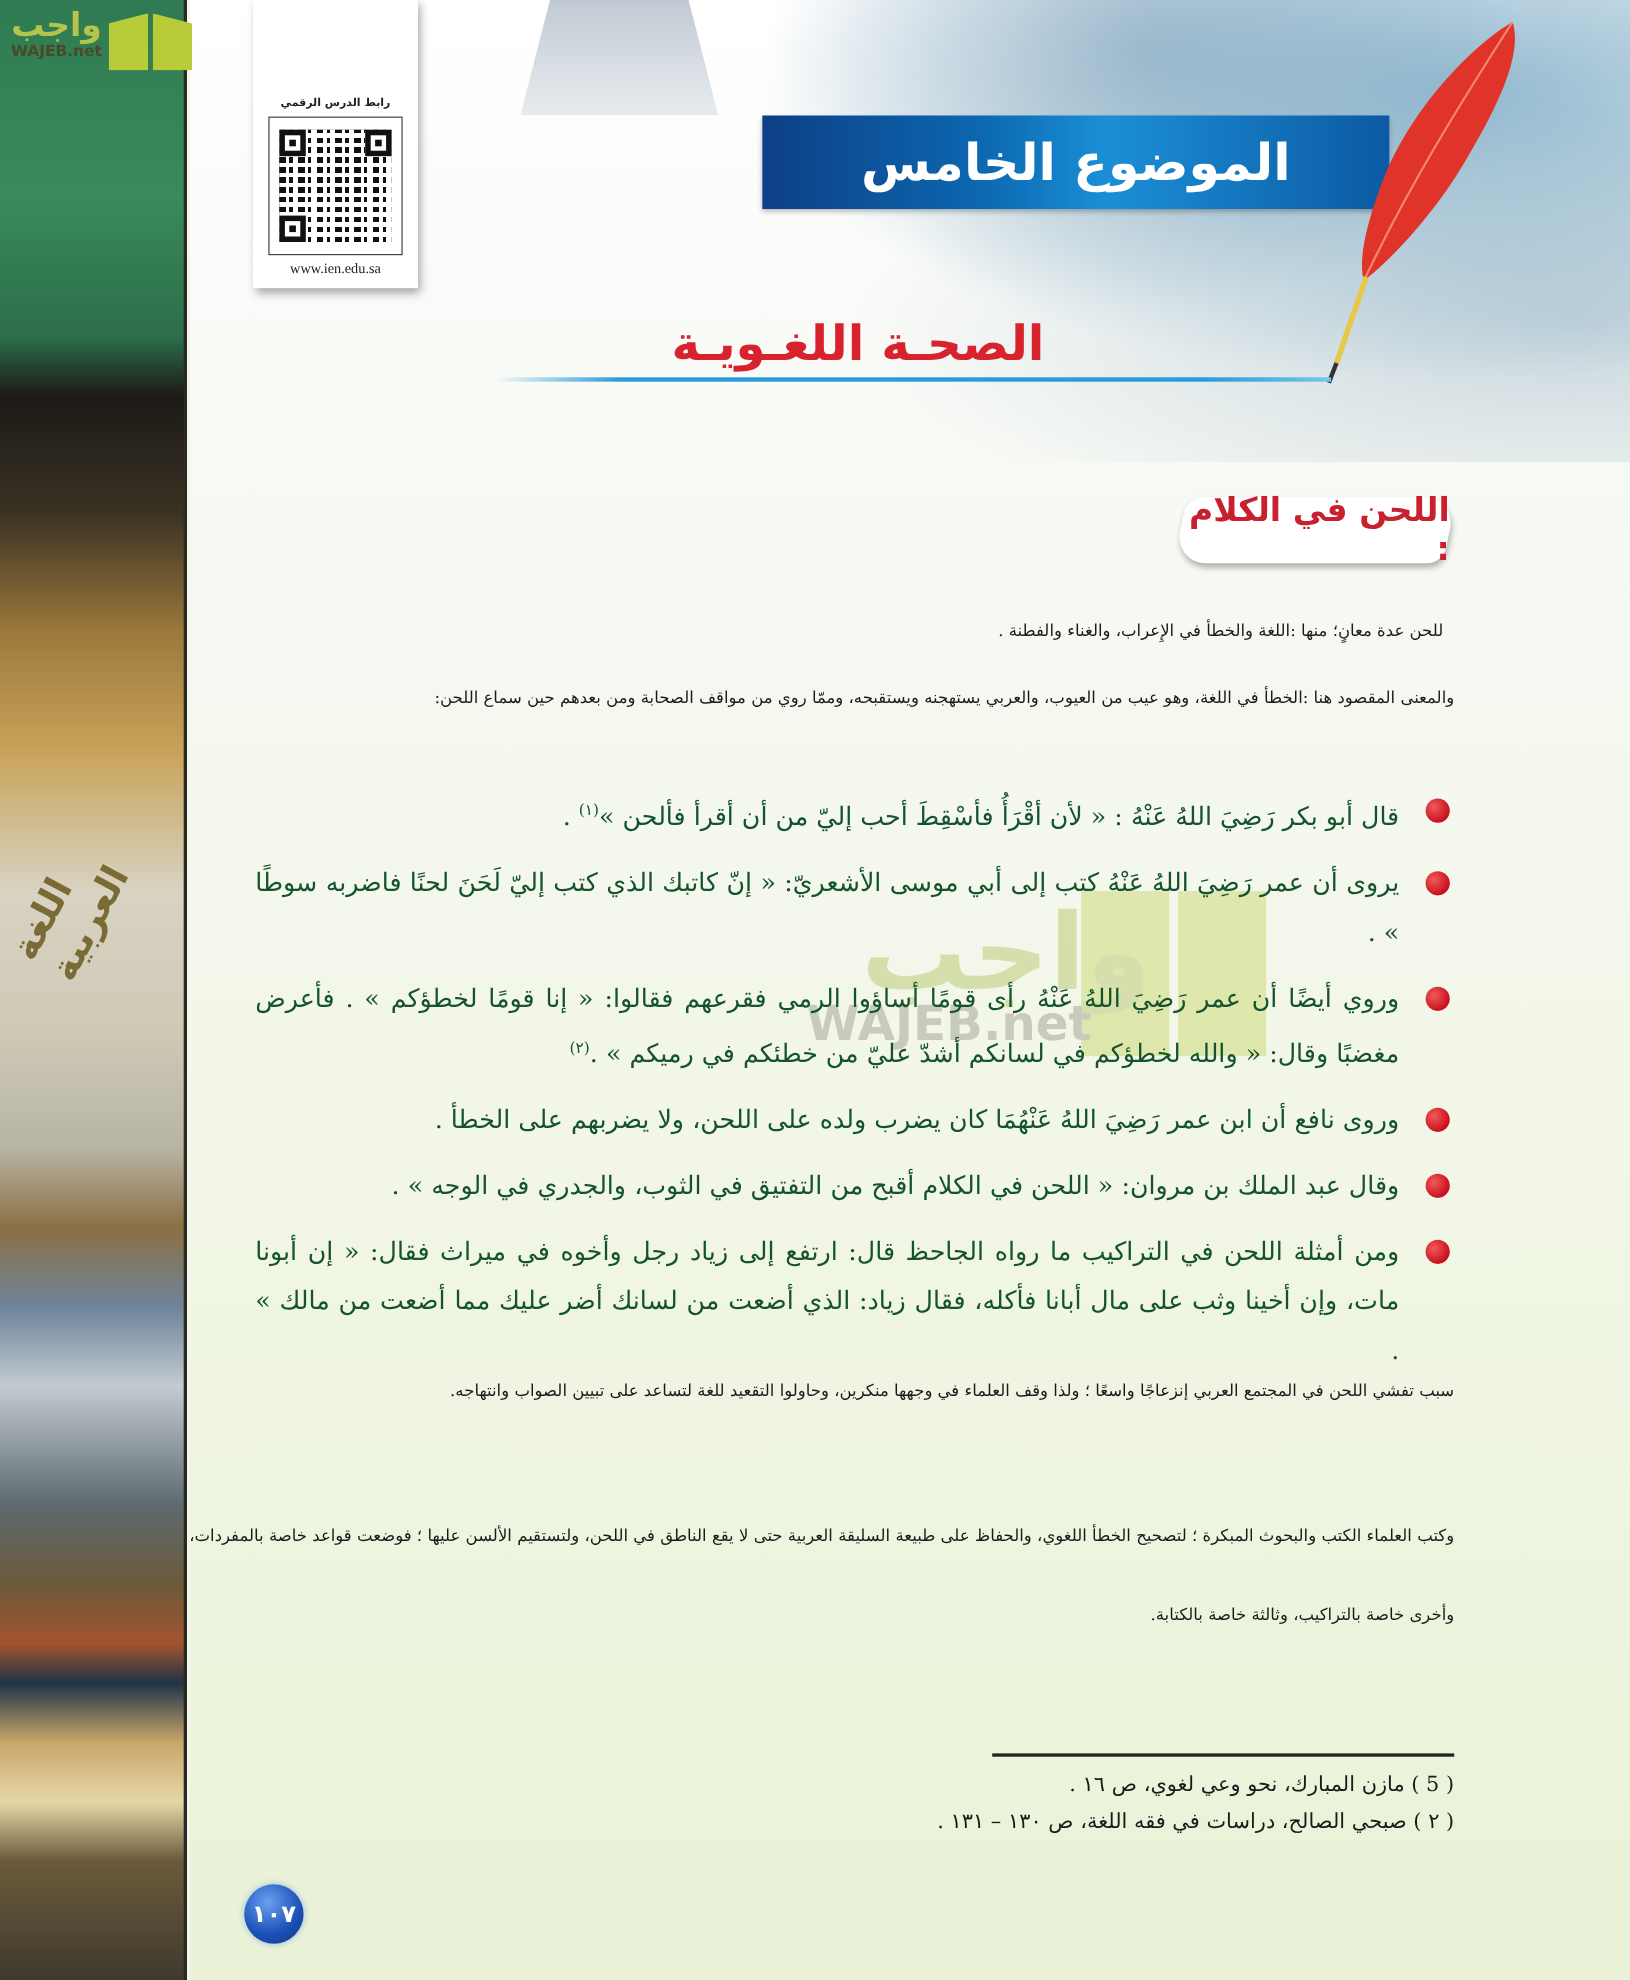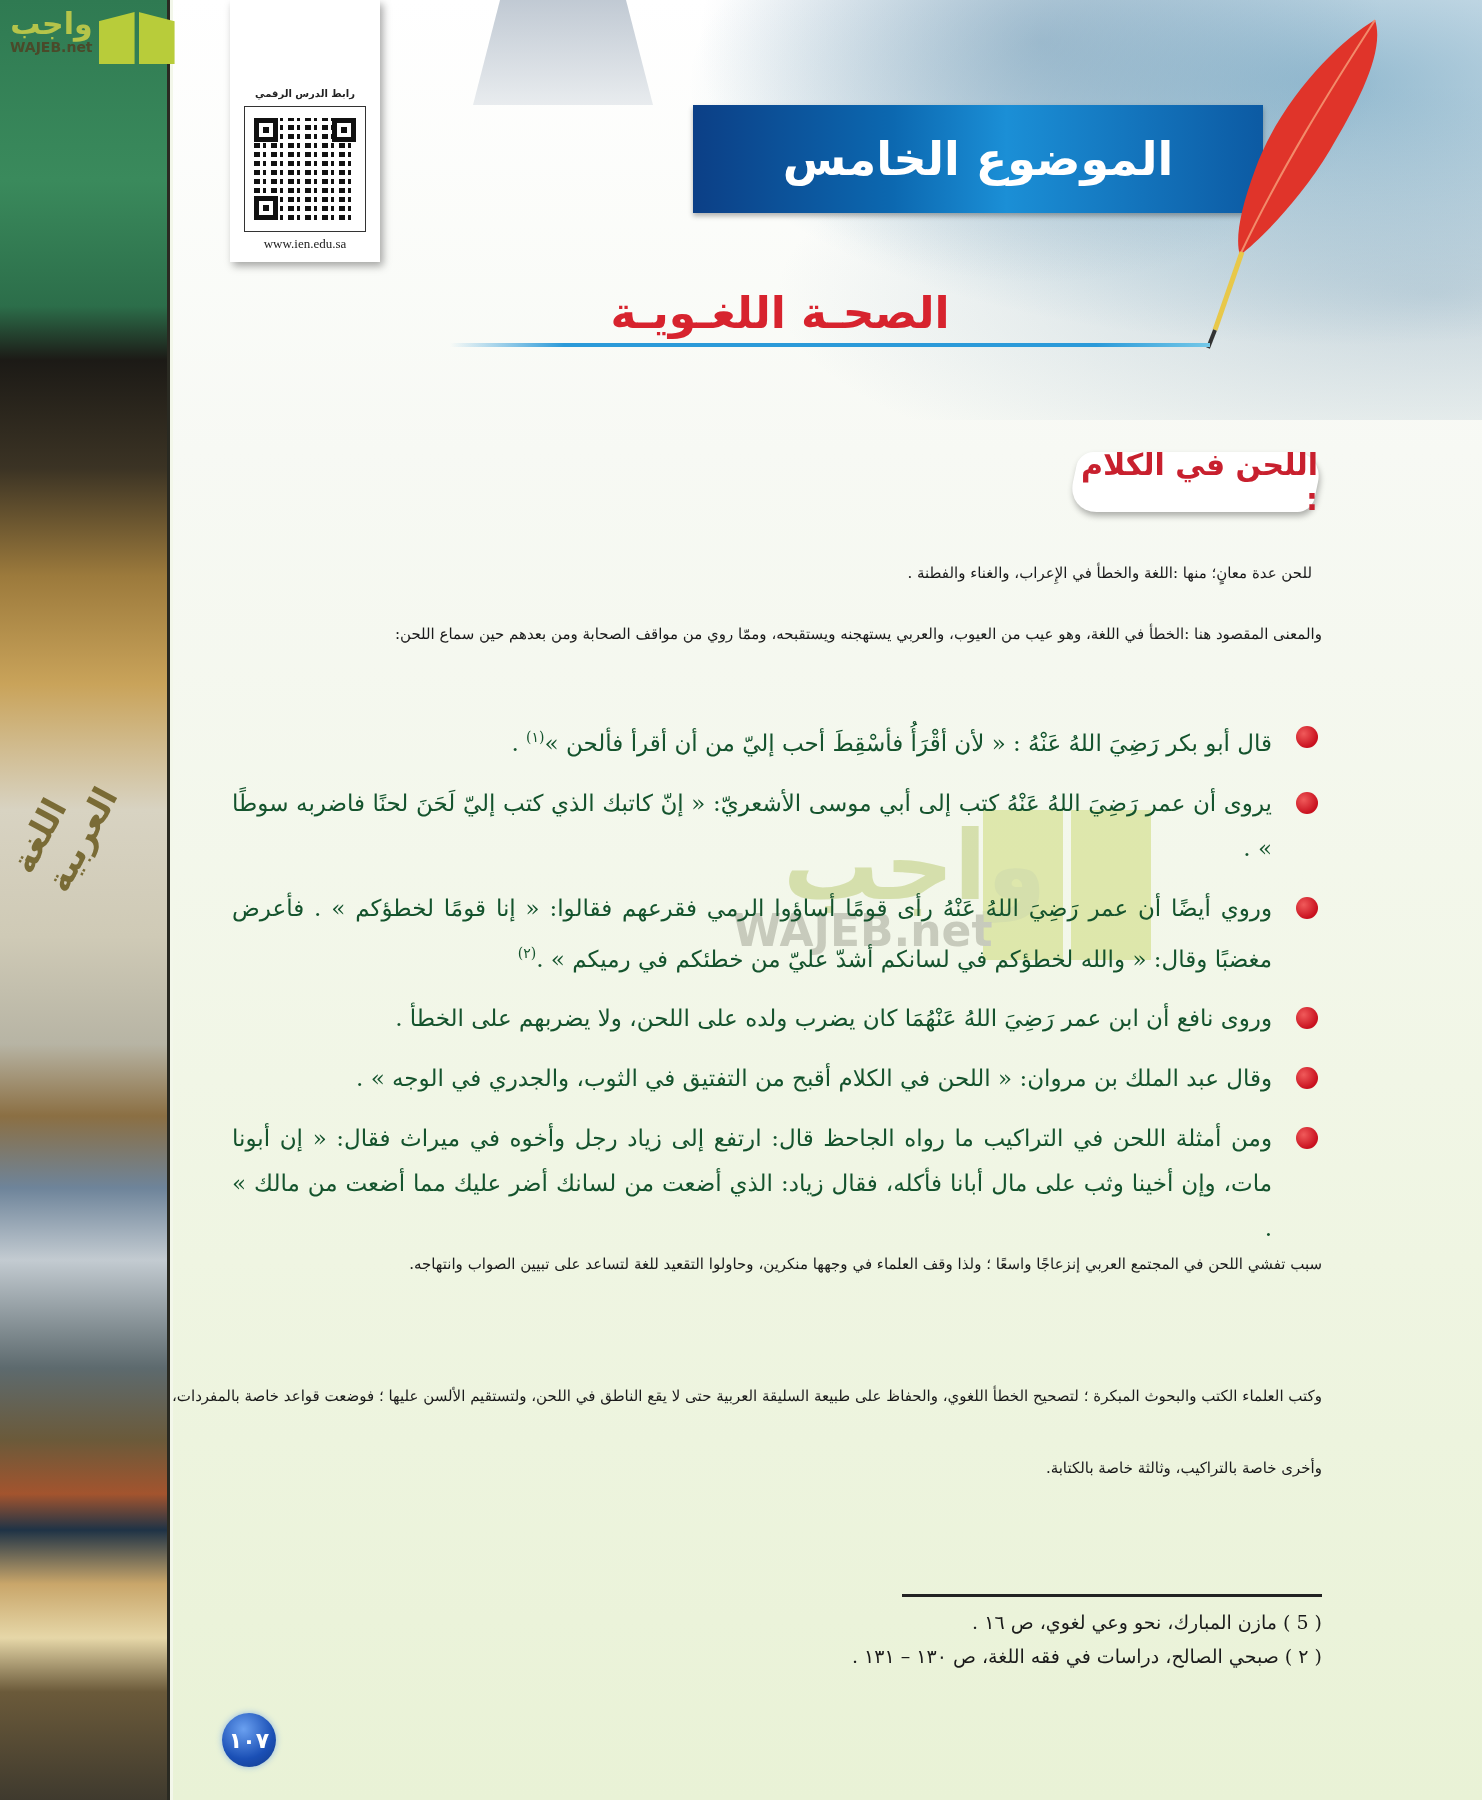--- a/index.html
+++ b/index.html
@@ -92,21 +92,21 @@
     position: absolute; width: 24px; height: 24px; border: 5px solid #111; background: #fff; box-sizing: border-box;
   }
   .qr-finder::after { content: ""; position: absolute; left: 4px; top: 4px; width: 6px; height: 6px; background: #111; }
   .qr-url {
     position: absolute; top: 236px; left: 0; right: 0; text-align: center;
     font-family: "Liberation Serif", serif; font-size: 13px; color: #222;
   }
 
   
   .topic-banner {
-    position: absolute; left: 693px; top: 105px; width: 570px; height: 108px;
+    position: absolute; left: 693px; top: 105px; width: 570px; height: 85px;
     background: linear-gradient(90deg, #0c3f86 0%, #0c68b0 35%, #1b8fd6 55%, #0c5aa3 100%);
     box-shadow: 0 3px 5px rgba(0,0,0,0.3);
     display: flex; align-items: center; justify-content: center;
   }
   .topic-banner span {
     direction: rtl; font-family: "DejaVu Sans", sans-serif; font-weight: bold; font-size: 46px; color: #ffffff;
   }
   .lesson-title {
     position: absolute; left: 560px; top: 255px; width: 440px; text-align: center; direction: rtl;
     font-family: "DejaVu Sans", sans-serif; font-weight: bold; font-size: 44px; color: #d7232e; margin-top: 32px;

